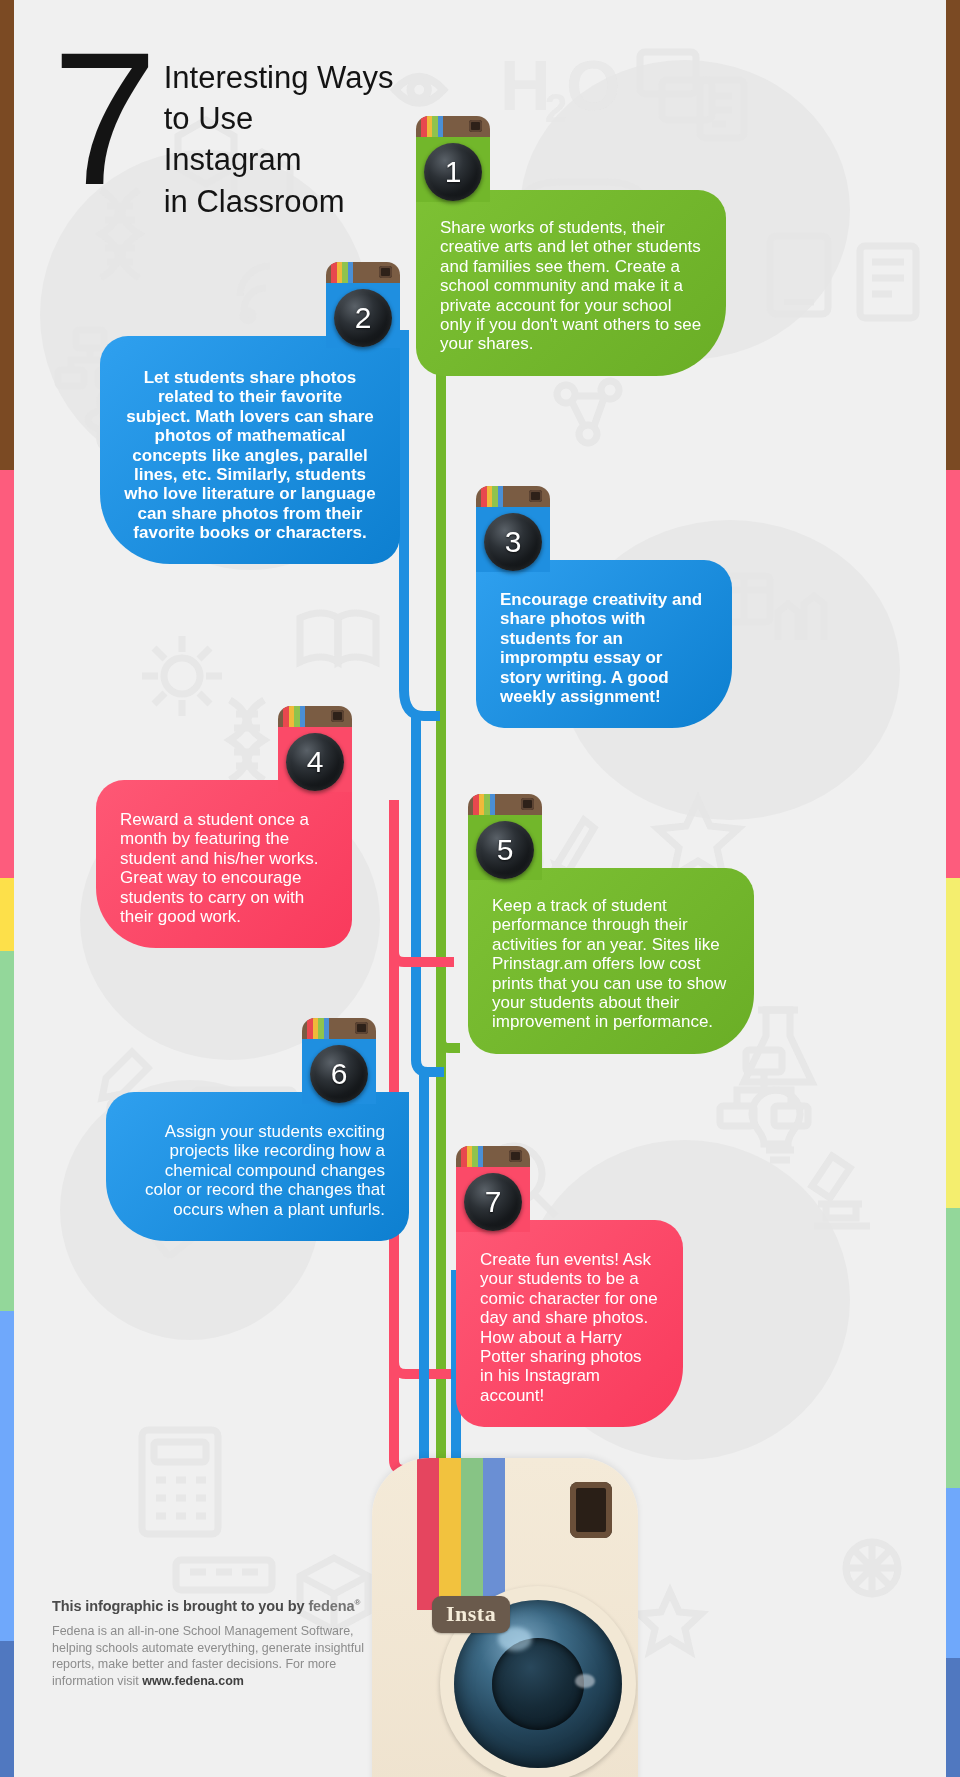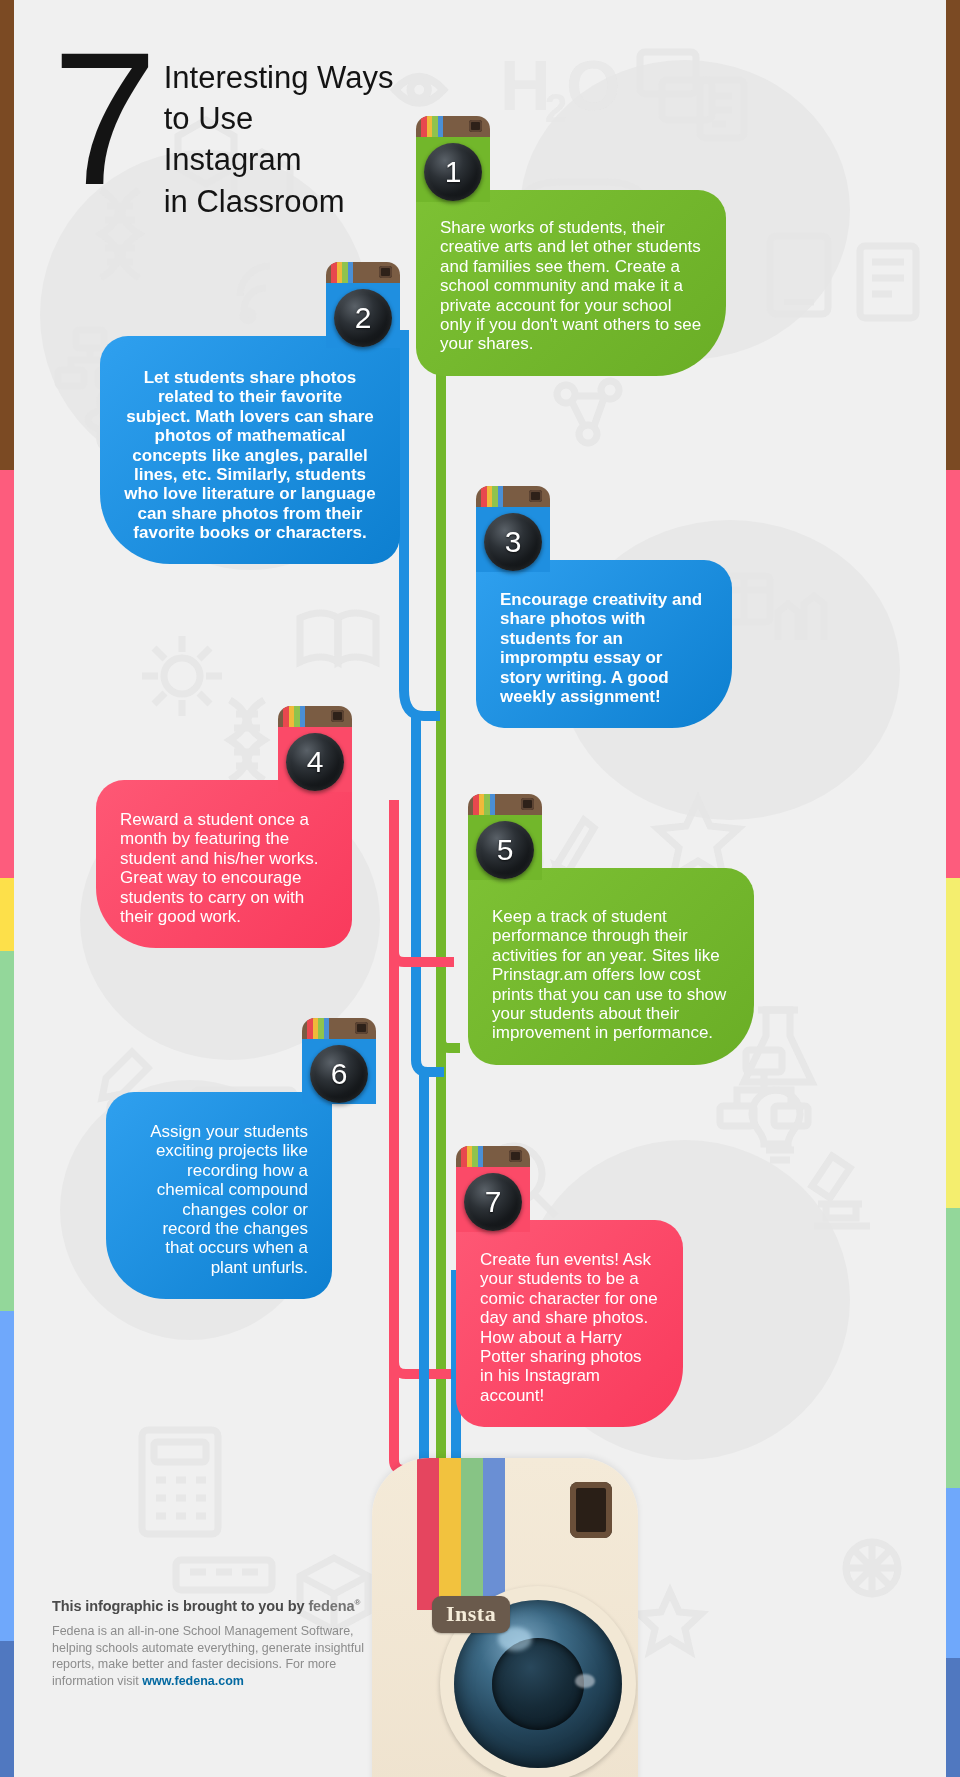--- a/index.html
+++ b/index.html
@@ -78,21 +78,21 @@
     color: #fff; font-size: 17px; line-height: 1.14;
   }
   .bubble .txt { padding: 20px 24px 22px 24px; position: relative; z-index: 2; }
 
   
   #footer { position: absolute; left: 52px; top: 1598px; z-index: 25; width: 330px; }
   #footer .line1 { font-size: 14.5px; color: #4a4a4a; font-weight: bold; letter-spacing: -0.1px; }
   #footer .fedena { color: #737373; font-weight: bold; }
   #footer .fedena sup { font-size: 8px; vertical-align: super; }
   #footer .body { margin-top: 9px; font-size: 12.5px; line-height: 1.32; color: #8c8c8c; }
-  #footer .body b { color: #0369a1; }
+  #footer .body b { color: #404040; }
 
   
   #insta-cam {
     position: absolute; left: 372px; top: 1458px;
     width: 266px; height: 330px; z-index: 30;
     border-radius: 58px 58px 0 0;
     overflow: hidden;
     background:
       linear-gradient(#f4ead8 0%, #efe3cf 100%);
     box-shadow: 0 -2px 6px rgba(0,0,0,.08);
@@ -485,42 +485,42 @@
       </div>
       <div class="tab-flash"></div>
       <div class="tab-body" style="background:#72b72b;">
         <div class="tab-arc"></div>
       </div>
     </div>
     <div class="lens" style="left:8px;">
       <span>5</span>
     </div>
     <div class="bubble" style="left:0;top:74px;width:286px;background:linear-gradient(135deg,#7dc134 0%,#6aae26 100%);border-radius:0 28px 60px 28px;">
-      <div class="txt" style="text-align:left;padding-top:39px;">Keep a track of student performance through their activities for an year. Sites like Prinstagr.am offers low cost prints that you can use to show your students about their improvement in performance.</div>
+      <div class="txt" style="text-align:left;padding-top:28px;">Keep a track of student performance through their activities for an year. Sites like Prinstagr.am offers low cost prints that you can use to show your students about their improvement in performance.</div>
     </div>
   </div>
 
   <div class="card" style="left:106px;top:1018px;width:270px;">
     <div class="tab" style="right:0;left:auto;">
       <div class="tab-strip"></div>
       <div class="tab-rainbow">
         <i style="background:#e8484e"></i>
           <i style="background:#f0b93a"></i>
           <i style="background:#8fc34d"></i>
           <i style="background:#4a8fd6"></i>
       </div>
       <div class="tab-flash"></div>
       <div class="tab-body" style="background:#1f8fe0;">
         <div class="tab-arc"></div>
       </div>
     </div>
     <div class="lens" style="right:8px;left:auto;">
       <span>6</span>
     </div>
-    <div class="bubble" style="left:0;top:74px;width:226px;background:linear-gradient(135deg,#2fa0ef 0%,#0d7fd0 100%);border-radius:28px 0 28px 60px;">
+    <div class="bubble" style="left:0;top:74px;width:303px;background:linear-gradient(135deg,#2fa0ef 0%,#0d7fd0 100%);border-radius:28px 0 28px 60px;">
       <div class="txt" style="text-align:right;padding-top:30px;">Assign your students exciting projects like recording how a chemical compound changes color or record the changes that occurs when a plant unfurls.</div>
     </div>
   </div>
 
   <div class="card" style="left:456px;top:1146px;width:256px;">
     <div class="tab" style="left:0;">
       <div class="tab-strip"></div>
       <div class="tab-rainbow">
         <i style="background:#e8484e"></i>
           <i style="background:#f0b93a"></i>

